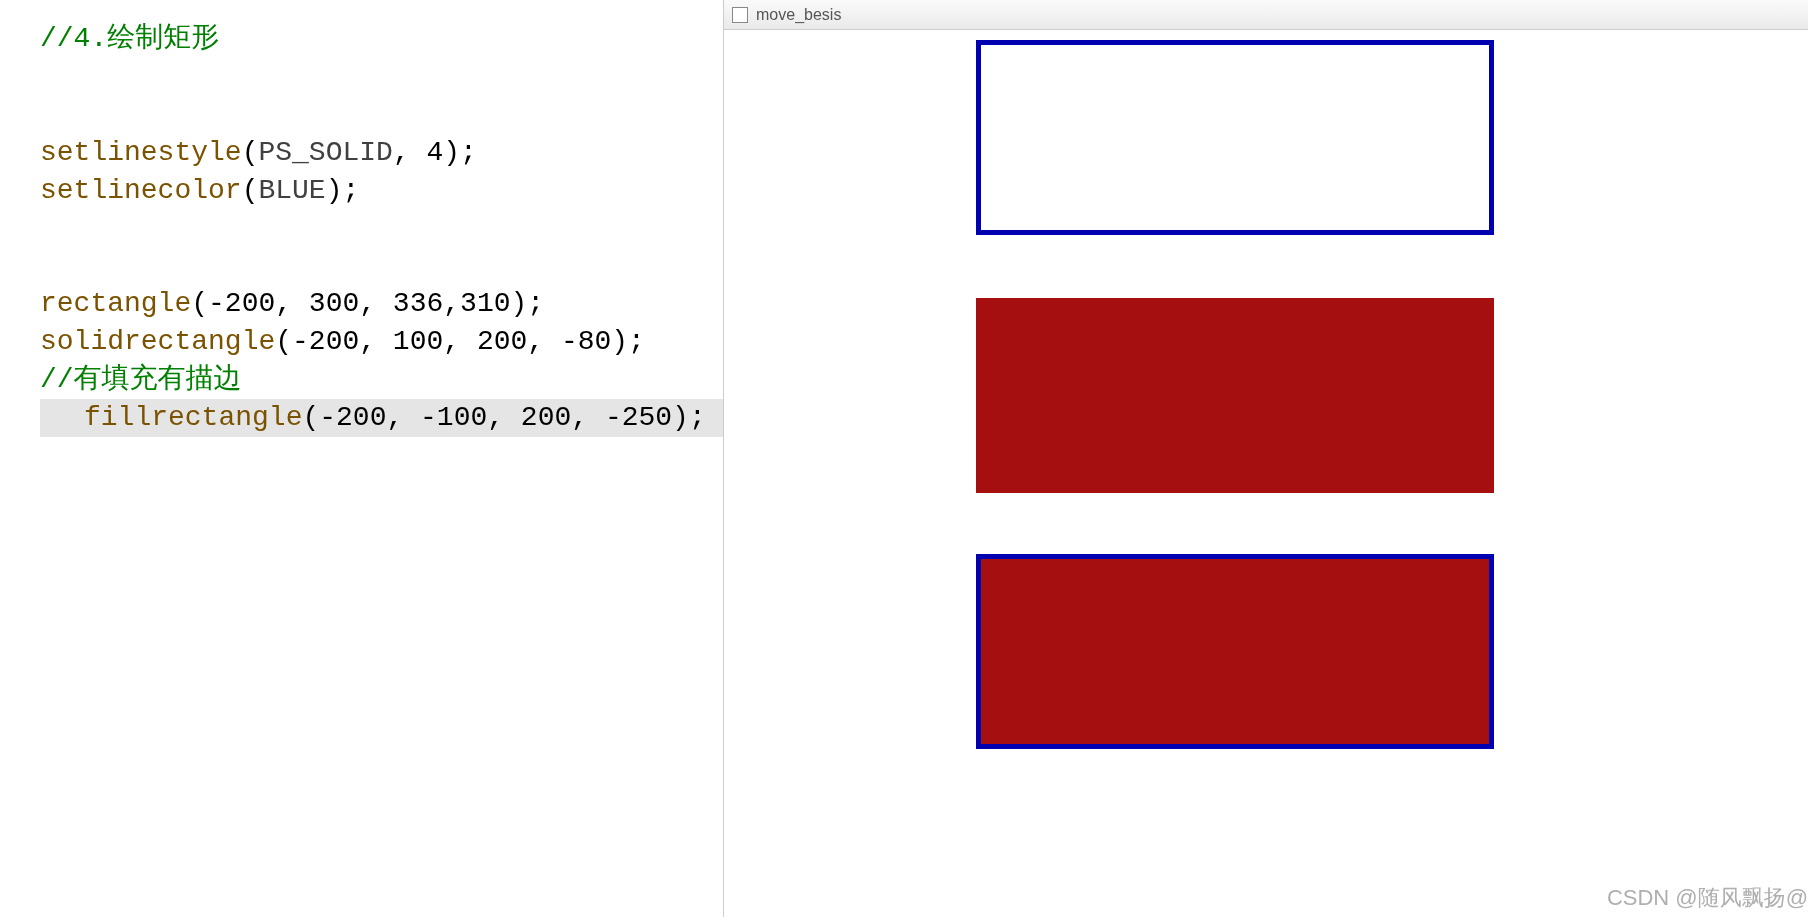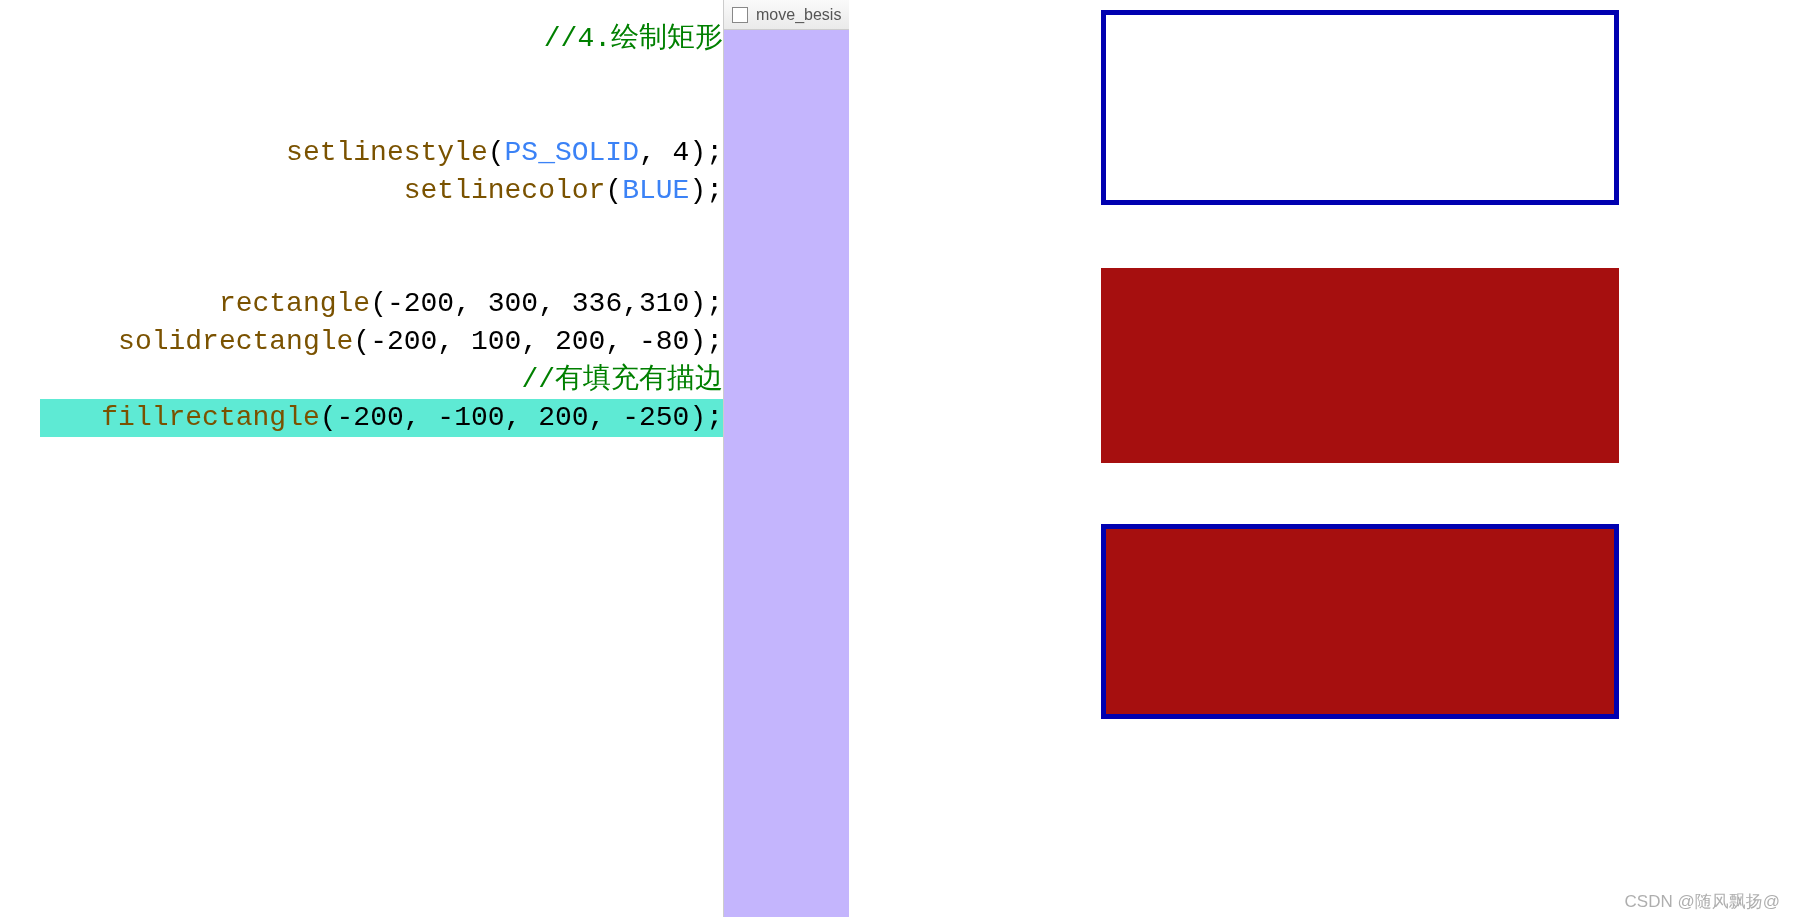--- a/index.html
+++ b/index.html
@@ -11,35 +11,35 @@
       height: 917px;
       display: flex;
       overflow: hidden;
     }
     .code-panel {
       width: 723px;
       padding: 20px 0 0 40px;
       line-height: 1.35;
       position: relative;
     }
-    .code-line { white-space: pre; text-align: right; }
+    .code-line { white-space: pre; }
     .comment { color: #008000; }
     .func { color: #7a5200; }
-    .arg { color: #3b82f6; margin-top: 20px; }
+    .arg { color: #404040; margin-top: 20px; }
     .num { color: #000; }
     .punc { color: #000; }
-    .highlight { background: #5eead4; }
+    .highlight { background: #e5e5e5; padding-left: 44px; }
     .spacer-big { height: 76px; }
     
     .output-panel {
       flex: 1;
-      background: #c4b5fd;
+      background: #86efac;
       border-left: 1px solid #ccc;
       display: flex;
-      flex-direction: row;
+      flex-direction: column;
     }
     .titlebar {
       height: 30px;
       background: linear-gradient(#fafafa, #eaeaea);
       border-bottom: 1px solid #ccc;
       display: flex;
       align-items: center;
       padding: 0 8px;
       font-family: 'Segoe UI', Tahoma, sans-serif;
       font-size: 16px;
@@ -68,23 +68,23 @@
       background: #a60f0f;
     }
     .rect-fill {
       position: absolute;
       background: #a60f0f;
       border: 5px solid #0000b0;
     }
     .watermark {
       position: absolute;
       bottom: 4px;
-      right: 28px;
+      right: 0;
       font-family: 'Segoe UI', sans-serif;
-      font-size: 17px;
+      font-size: 22px;
       color: rgba(120,120,120,0.6);
     }
   </style>
 </head>
 <body>
 
 <div class="code-panel">
   <div class="code-line comment">//4.绘制矩形</div>
   <div class="spacer-big"></div>
   <div class="code-line"><span class="func">setlinestyle</span><span class="punc">(</span><span class="arg">PS_SOLID</span><span class="punc">, </span><span class="num">4</span><span class="punc">);</span></div>

